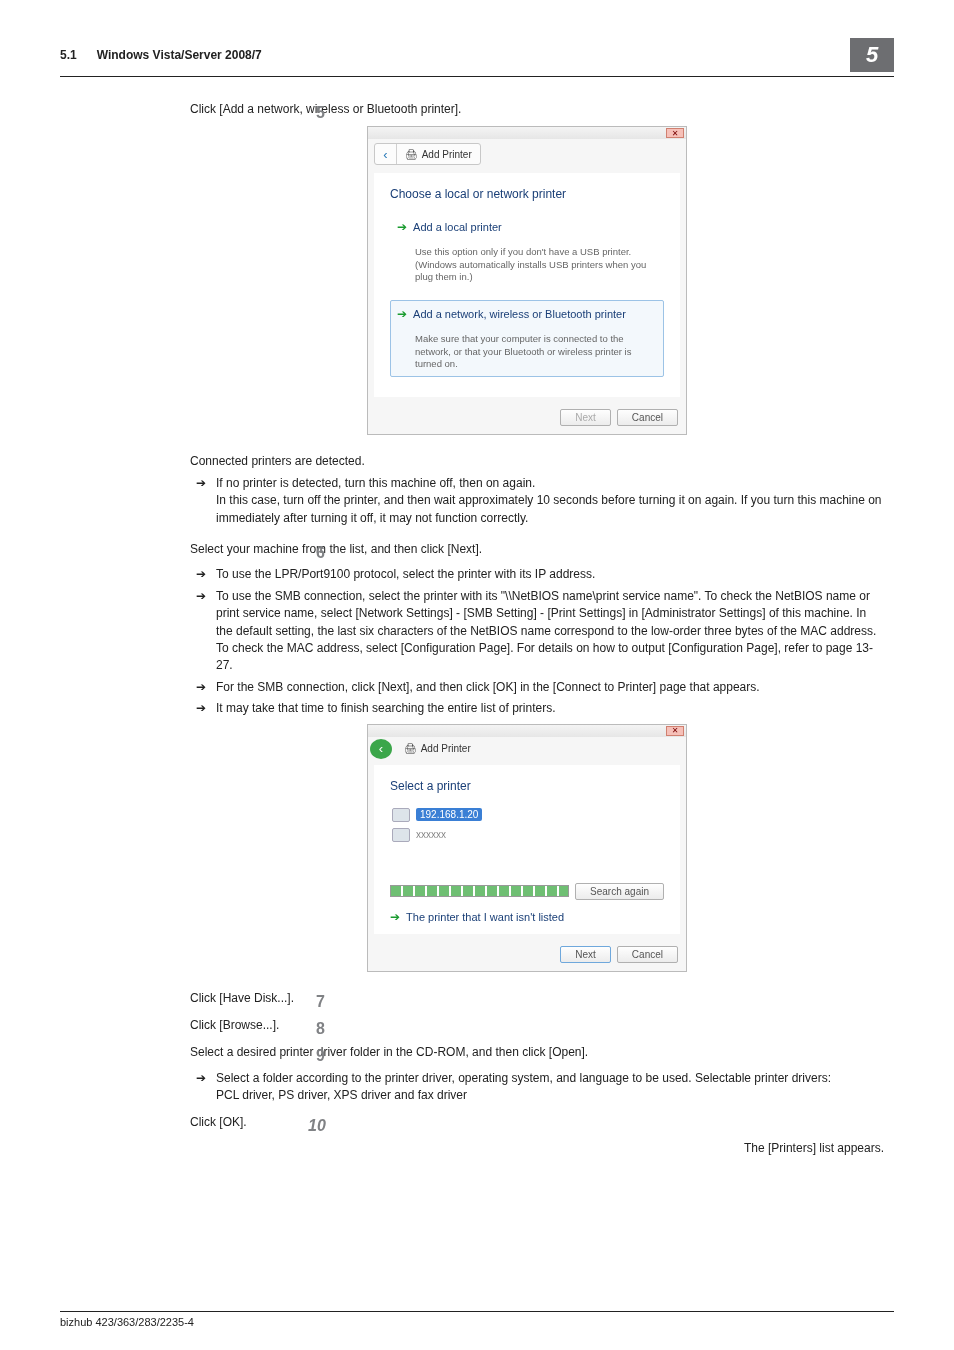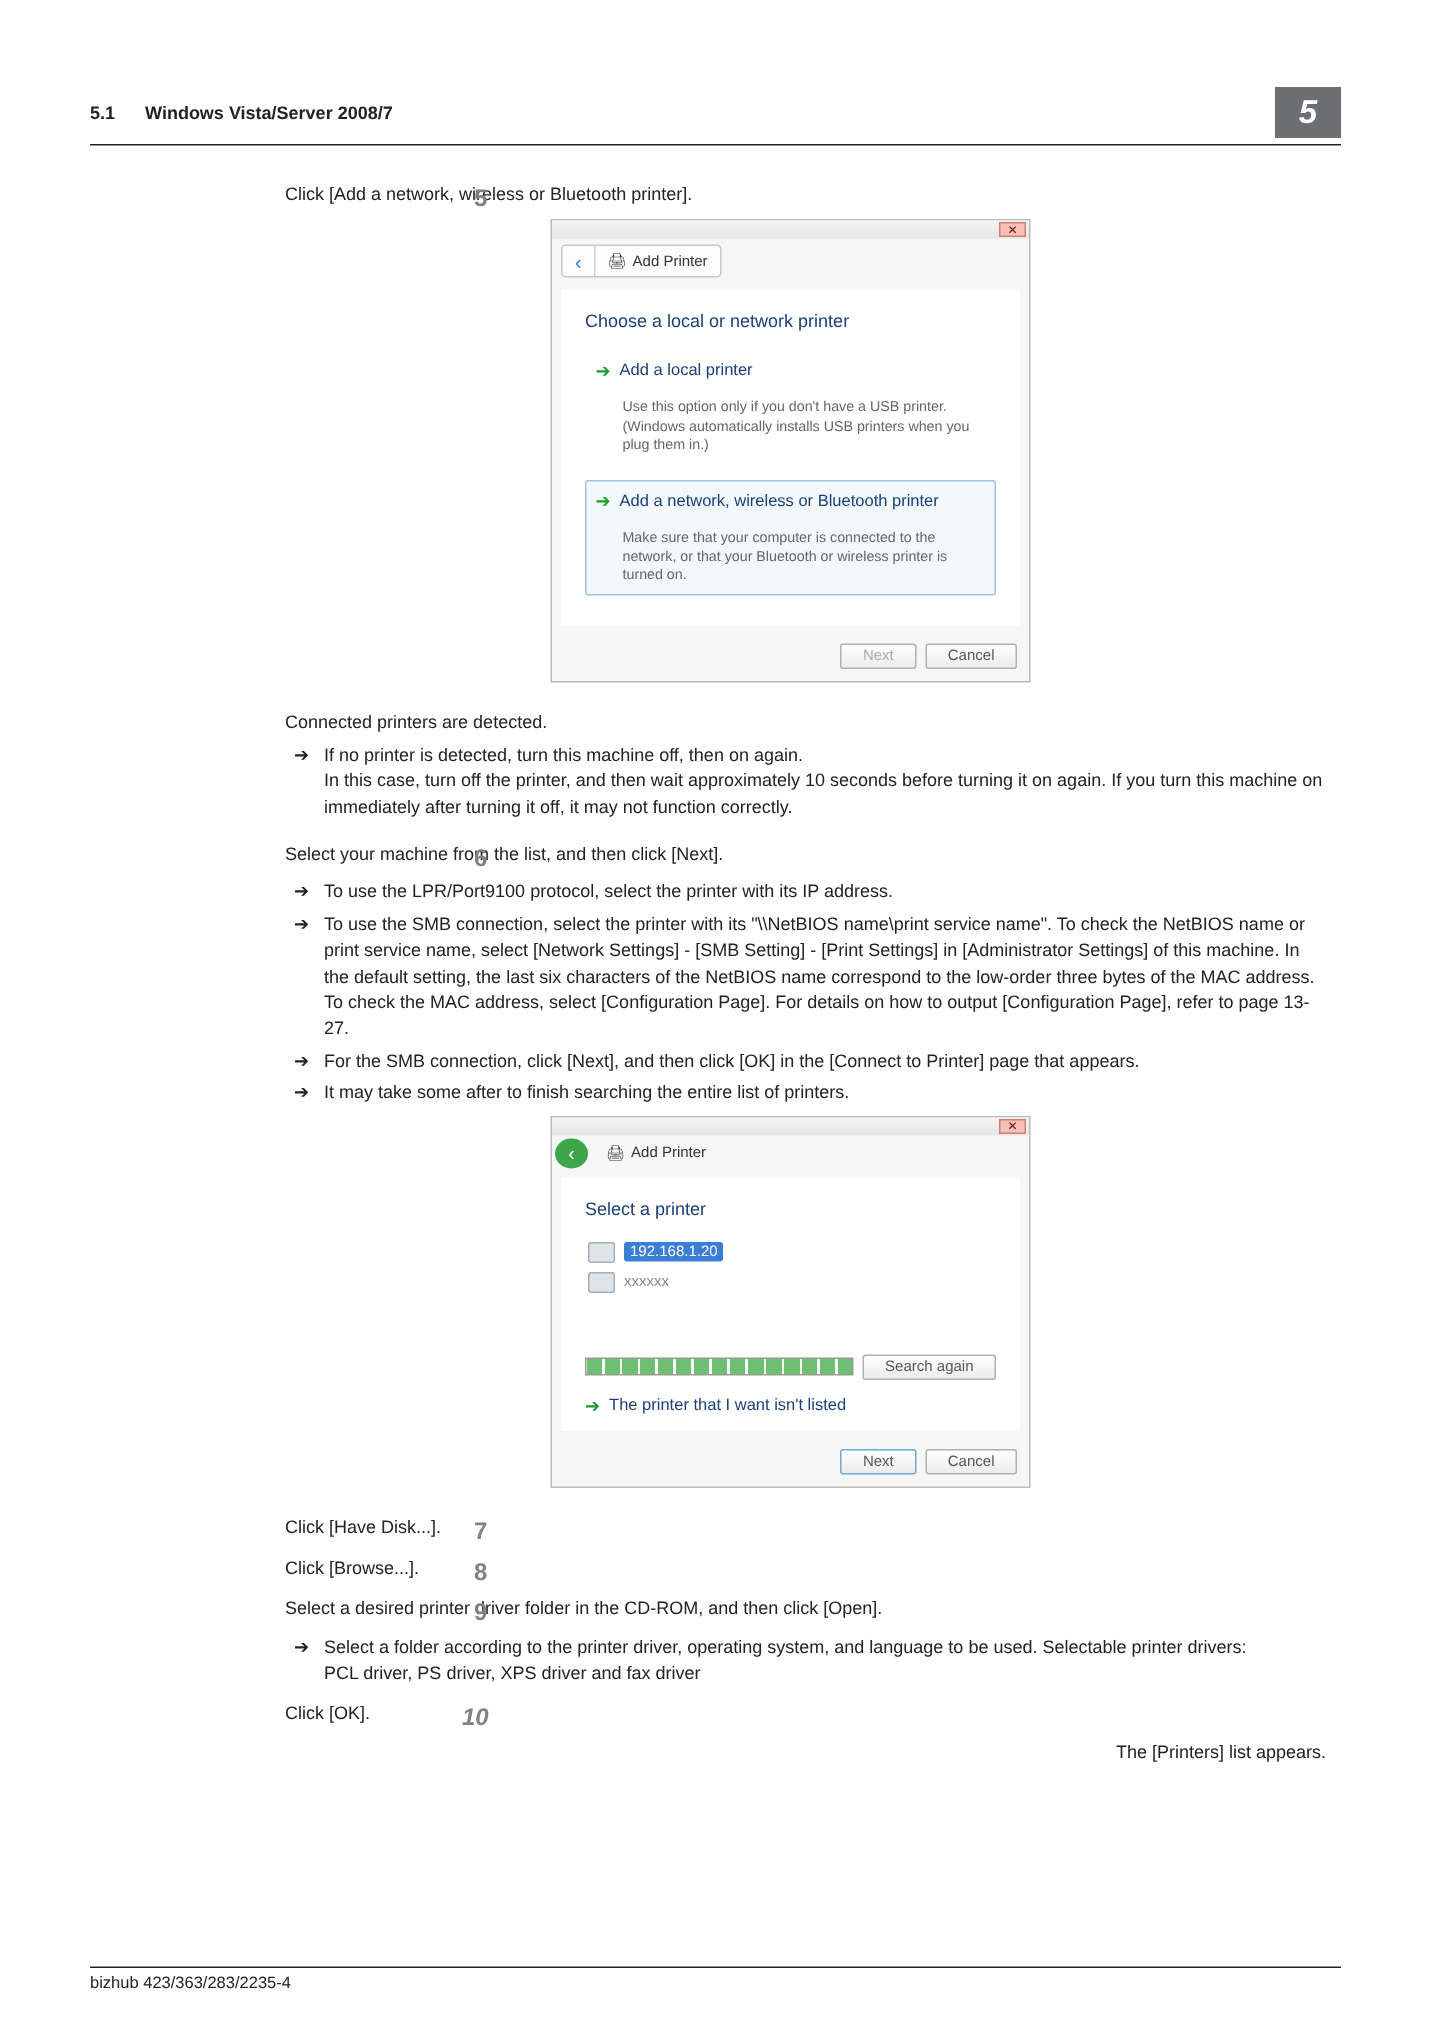--- a/index.html
+++ b/index.html
@@ -1,17 +1,17 @@
 <!DOCTYPE html>
 <html><head>
 <meta charset="utf-8">
 <style>
   * { box-sizing: border-box; margin: 0; padding: 0; }
   html, body { width: 954px; height: 1350px; background: #fff; font-family: Arial, Helvetica, sans-serif; color: #222; }
-  .page { position: relative; width: 954px; height: 1350px; padding: 58px 60px 28px 60px; }
+  .page { position: relative; width: 954px; height: 1350px; padding: 38px 60px 28px 60px; }
   .hdr { display: flex; align-items: center; justify-content: space-between; border-bottom: 1px solid #222; padding-bottom: 4px; margin-bottom: 24px; }
   .hdr-left { font-size: 12px; font-weight: bold; }
   .hdr-right { width: 44px; height: 34px; background: #6d6e71; color: #fff; display: flex; align-items: center; justify-content: center; font-size: 22px; font-weight: bold; font-style: italic; }
   .content { padding-left: 110px; padding-right: 10px; }
   .stepnum { position: absolute; left: 146px; font-size: 16px; font-weight: bold; color: #808285; }
   .stepnum2 { left: 138px; font-style: italic; }
   .steprow { position: relative; margin-bottom: 8px; font-size: 12px; line-height: 1.45; }
   .body12 { font-size: 12px; line-height: 1.45; }
   .stepbody { padding-left: 20px; }
   .bul { position: relative; padding-left: 26px; margin-top: 4px; }
@@ -115,21 +115,21 @@
       <span class="stepnum">6</span>
       <div class="stepbody body12">Select your machine from the list, and then click [Next].</div>
     </div>
     <div class="stepbody">
       <div class="bul body12">To use the LPR/Port9100 protocol, select the printer with its IP address.</div>
       <div class="bul body12">
         <span>To use the SMB connection, select the printer with its "\\NetBIOS name\print service name". To check the NetBIOS name or print service name, select [Network Settings] - [SMB Setting] - [Print Settings] in [Administrator Settings] of  this machine. In the default setting, the last six characters of the NetBIOS name correspond to the low-order three bytes of the MAC address.</span><br>
         <span>To check the MAC address, select [Configuration Page]. For details on how to output [Configuration Page], refer to page 13-27.</span>
       </div>
       <div class="bul body12">For the SMB connection, click [Next], and then click [OK] in the [Connect to Printer] page that appears.</div>
-      <div class="bul body12">It may take some after to finish searching the entire list of printers.</div>
+      <div class="bul body12">It may take that time to finish searching the entire list of printers.</div>
     </div>
 
     <div class="figwrap">
       <div class="dialog">
         <div class="dialog-tb">
           <span class="tb-btn tb-x">✕</span>
         </div>
         <div style="display:flex; align-items:center;">
           <span class="crumb-back green">‹</span>
           <span class="crumb-label" style="font-size:10px; color:#333;">

